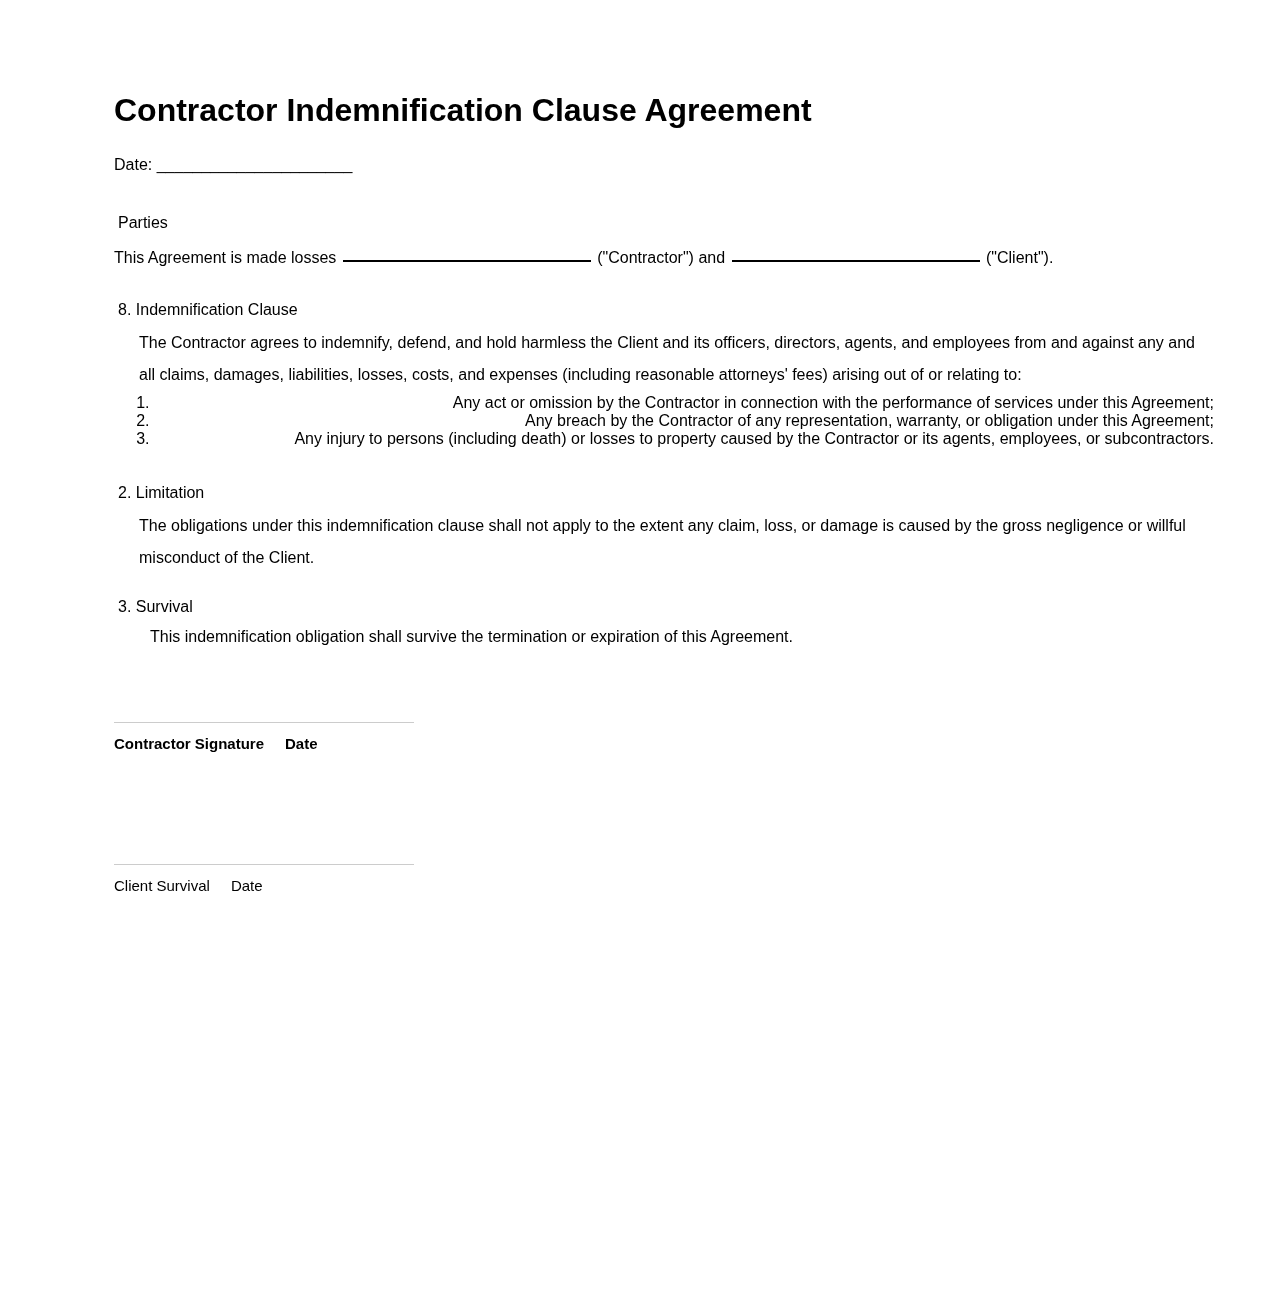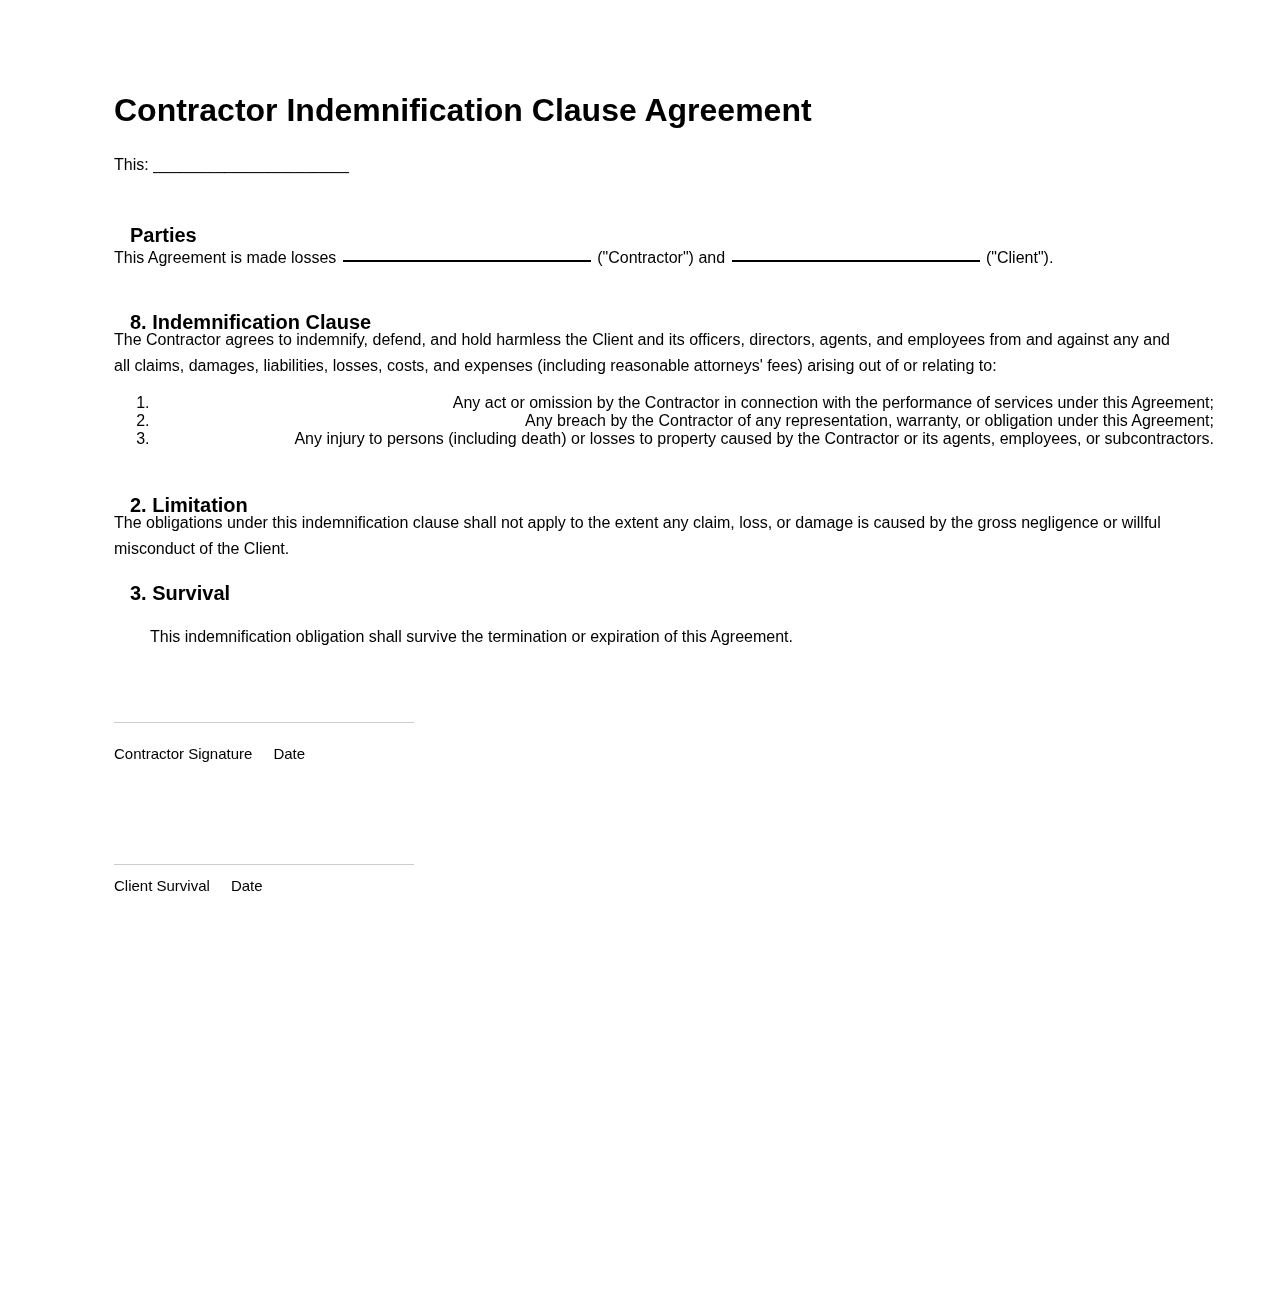--- a/index.html
+++ b/index.html
@@ -8,41 +8,41 @@
     font-family: "Liberation Sans", sans-serif;
     color: #000; font-size: 16px;
   }
   .page { position: absolute; left: 114px; top: 0; width: 1060px; }
   h1 {
     position: absolute; top: 90px; left: 0; margin: 0;
     font-size: 32px; font-weight: bold; white-space: nowrap; line-height: 40px;
   }
   .abs { position: absolute; left: 0; white-space: nowrap; }
   .date-line { top: 155px; line-height: 20px; }
-  h2 { margin: 16px; font-size: 20px; font-weight: bold; line-height: 20px; }
-  .para { line-height: 26px; white-space: normal; width: 1060px; }
+  h2 { margin: 4px; font-size: 16px; font-weight: normal; line-height: 20px; }
+  .para { line-height: 32px; white-space: normal; width: 1060px; margin-left: 25px; }
   .blank {
     display: inline-block; width: 248px; height: 18px;
     border-bottom: 2px solid #000; vertical-align: baseline; margin: 0 2px;
     position: relative; top: -1px;
   }
   ol { margin: 0; padding-left: 40px; line-height: 18px; }
   ol li { padding-left: 0; }
   .sig-line { width: 300px; border-top: 1px solid #cccccc; height: 0; }
   .sig-labels { line-height: 20px; font-size: 15px; }
   .sig-labels span + span { margin-left: 21px; }
 </style>
 </head>
 <body>
 
 <div class="page">
   <h1>Contractor Indemnification Clause Agreement</h1>
 
   <div class="abs date-line">
-    <span>This:</span>
+    <span>Date:</span>
     <span>______________________</span>
   </div>
 
   <h2 class="abs" style="top:209px;">Parties</h2>
   <div class="abs" style="top:243px; line-height:20px;">
     <span>This Agreement is made losses</span>
     <span class="blank"></span>
     <span>("Contractor") and</span>
     <span class="blank"></span>
     <span>("Client").</span>
@@ -52,26 +52,26 @@
   <div class="abs para" style="top:327px;">The Contractor agrees to indemnify, defend, and hold harmless the Client and its officers, directors, agents, and employees from and against any and all claims, damages, liabilities, losses, costs, and expenses (including reasonable attorneys' fees) arising out of or relating to:</div>
   <ol class="abs" style="top:394px; left:0; width:1060px;text-align:right;">
     <li>Any act or omission by the Contractor in connection with the performance of services under this Agreement;</li>
     <li>Any breach by the Contractor of any representation, warranty, or obligation under this Agreement;</li>
     <li>Any injury to persons (including death) or losses to property caused by the Contractor or its agents, employees, or subcontractors.</li>
   </ol>
 
   <h2 class="abs" style="top:479px;">2. Limitation</h2>
   <div class="abs para" style="top:510px;">The obligations under this indemnification clause shall not apply to the extent any claim, loss, or damage is caused by the gross negligence or willful misconduct of the Client.</div>
 
-  <h2 class="abs" style="top:567px;">3. Survival</h2>
+  <h2 class="abs" style="top:593px;">3. Survival</h2>
   <div class="abs" style="top:627px; line-height:20px;margin-left:36px;">This indemnification obligation shall survive the termination or expiration of this Agreement.</div>
 
   <div class="abs" style="top:722px;">
     <div class="sig-line"></div>
-    <div class="sig-labels" style="margin-top:21px;">
+    <div class="sig-labels" style="margin-top:11px;font-weight:bold;">
       <span>Contractor Signature</span><span>Date</span>
     </div>
   </div>
 
   <div class="abs" style="top:864px;">
     <div class="sig-line"></div>
     <div class="sig-labels" style="margin-top:11px;">
       <span>Client Survival</span><span>Date</span>
     </div>
   </div>

